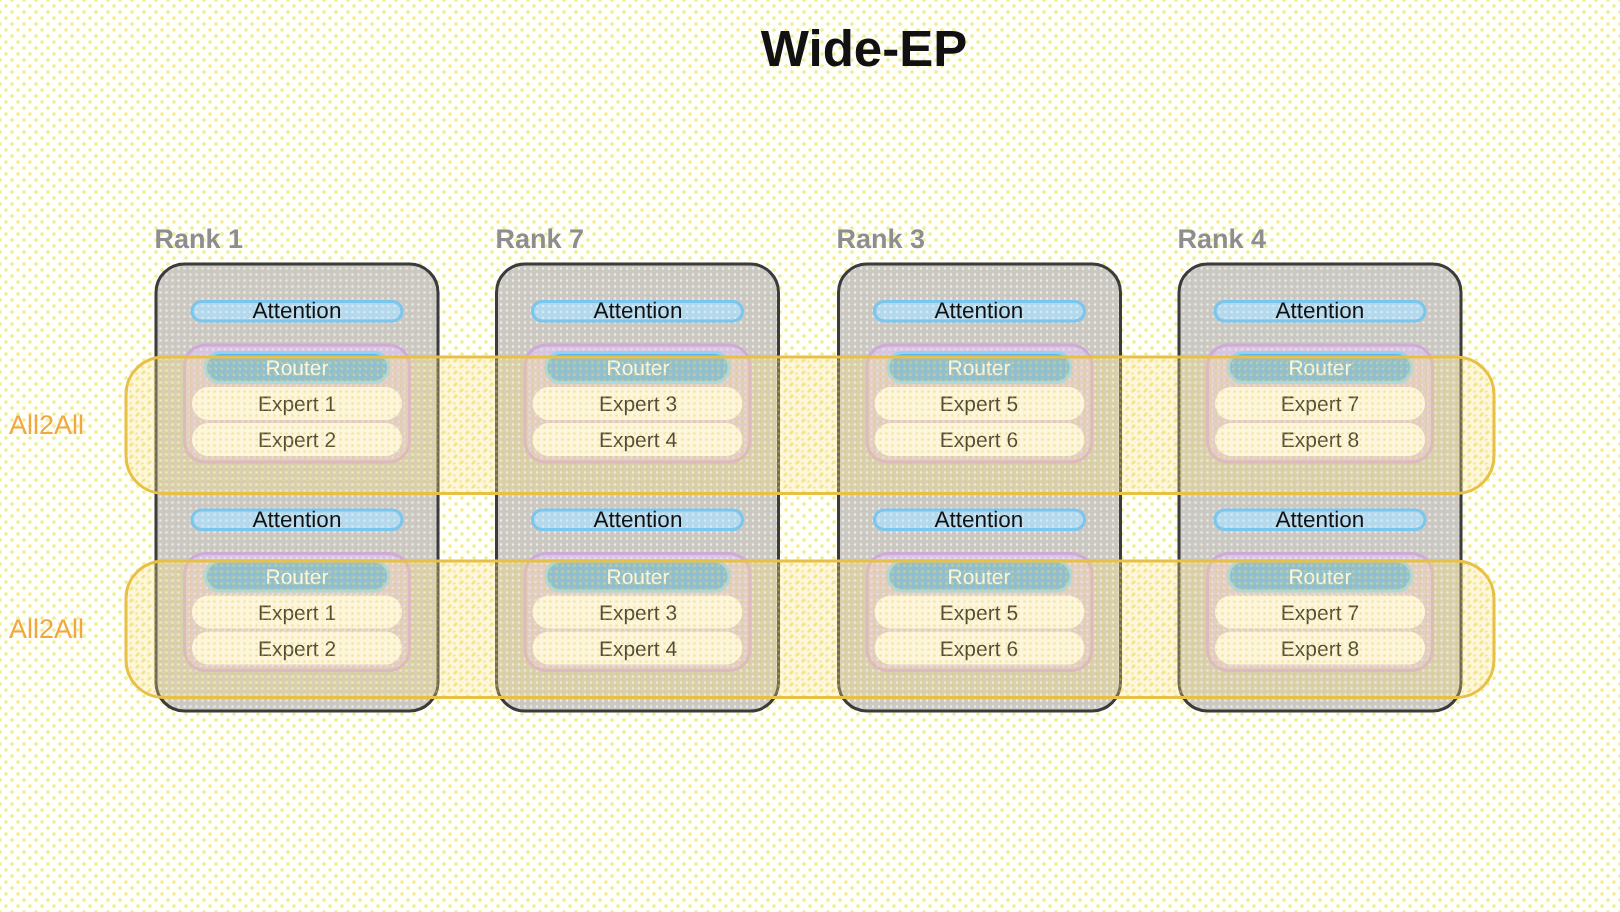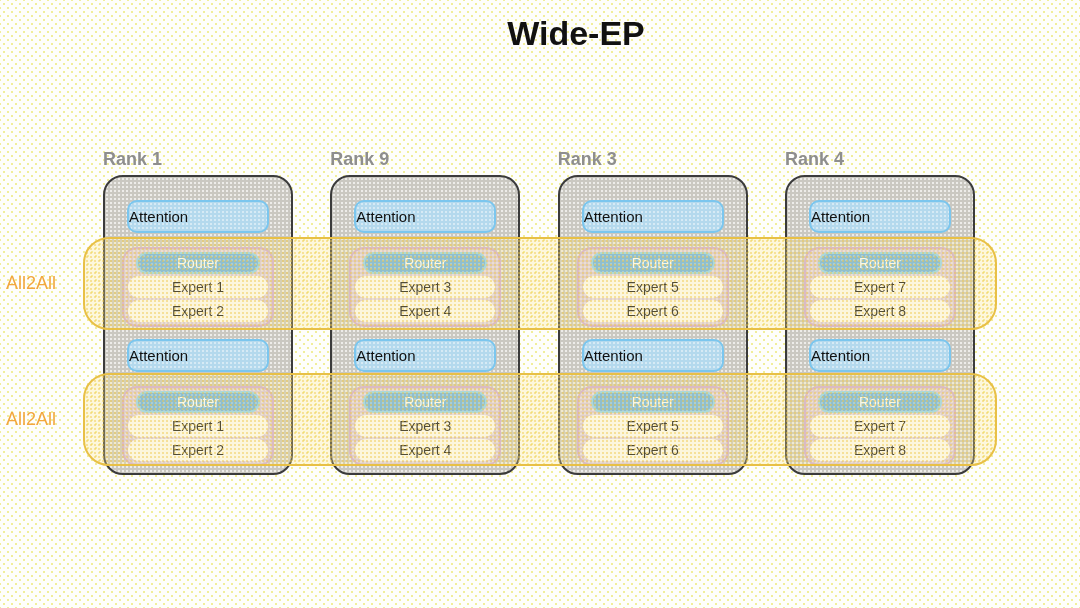--- a/index.html
+++ b/index.html
@@ -34,27 +34,27 @@
     background-color:var(--rank_fill, #cac8c1);
     background-image:radial-gradient(circle, rgba(255,255,255,0.65) 0.8px, transparent 1.1px);
     background-size:4px 4px;
     border:2px solid var(--rank_border, #3b3b3b);
     border-radius:20px;
   }
   .layer { position:absolute; left:0; width:100%; }
   .layer.l1 { top:23px; }
   .layer.l2 { top:162px; }
   .attention {
-    width:142px; height:33px; margin:0 auto 14px;
+    width:142px; height:15px; margin:0 auto 14px;
     background-color:var(--attention_fill, #b4d9ed);
     background-image:radial-gradient(circle, rgba(255,255,255,0.45) 0.8px, transparent 1.1px);
     background-size:4px 4px;
     border:2px solid var(--attention_border, #7bc6ee);
     border-radius:10px;
-    display:flex; align-items:center; 
+    display:flex; align-items:center; justify-content:center;
     font-size:15px; color:#111;
   }
   .moe {
     width:152px; margin:0 auto; padding:3px 0;
     background-color:var(--moe_fill, #d7c6de);
     background-image:radial-gradient(circle, rgba(255,255,255,0.4) 0.8px, transparent 1.1px);
     background-size:4px 4px;
     border:2px solid var(--moe_border, #cfaad8);
     border-radius:15px;
   }
@@ -132,21 +132,21 @@
           </div>
           <div class="expert">
             <span>Expert 2</span>
           </div>
         </div>
       </div>
     </div>
   </div>
 
   <div class="rank-col">
-    <div class="rank-label">Rank 9</div>
+    <div class="rank-label">Rank 7</div>
     <div class="rank-box">
       <div class="layer l1">
         <div class="attention">
           <span>Attention</span>
         </div>
         <div class="moe">
           <div class="router">
             <span>Router</span>
           </div>
           <div class="expert">

